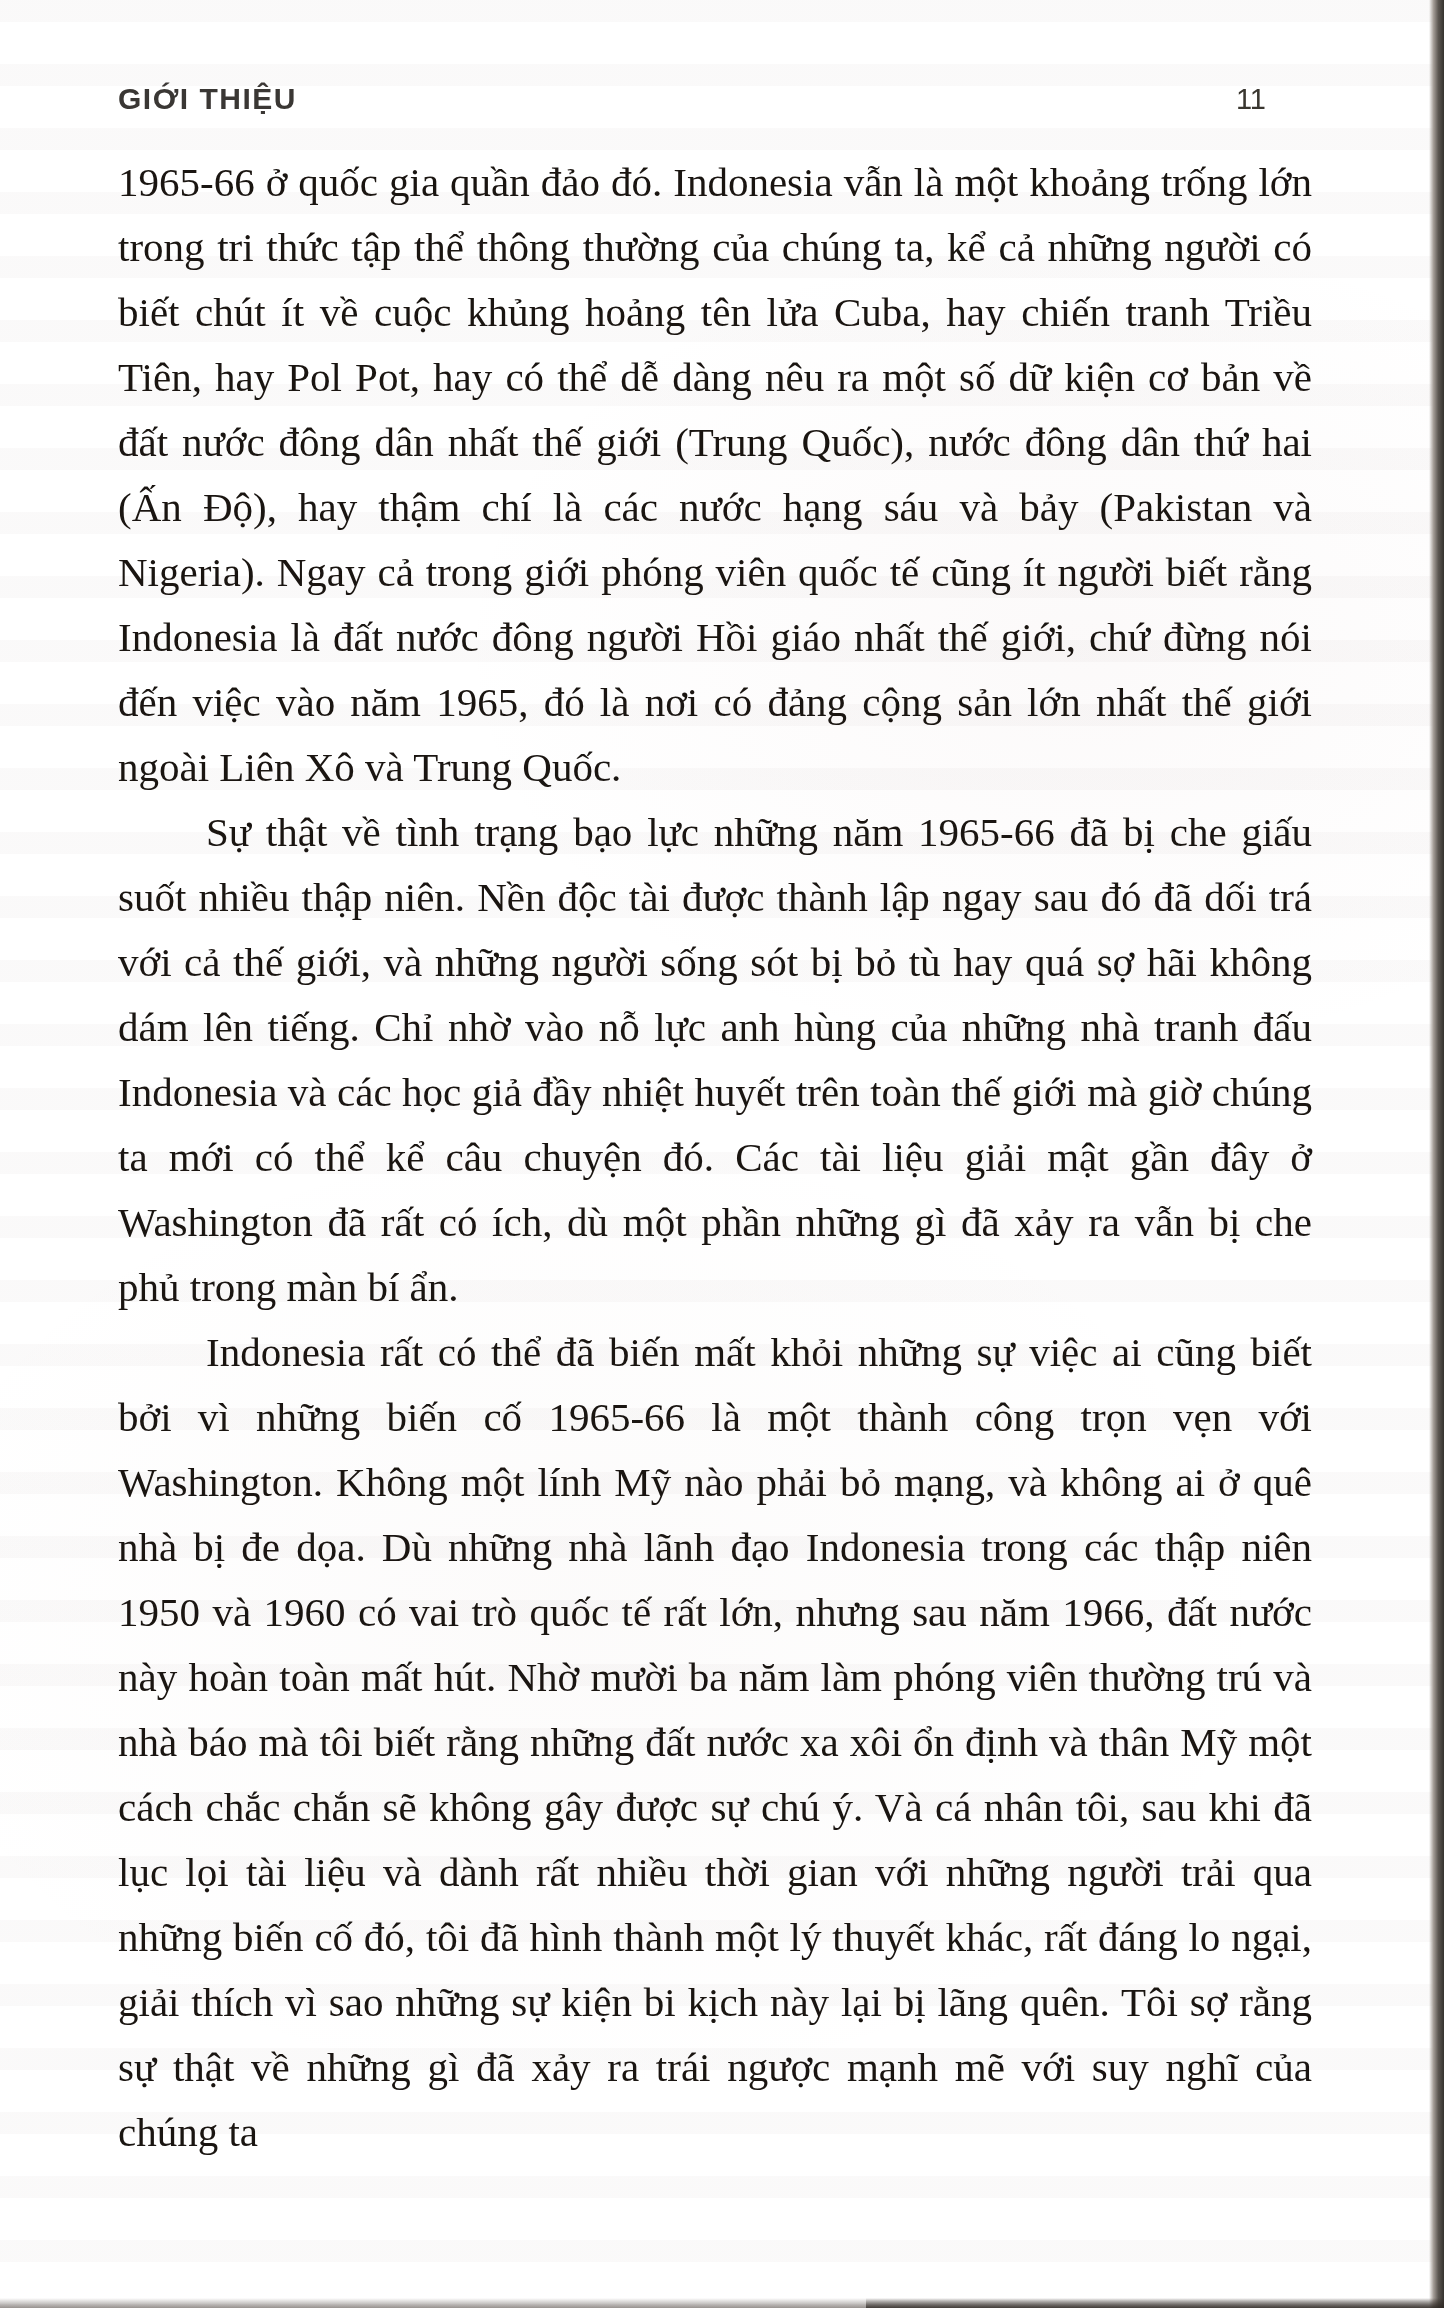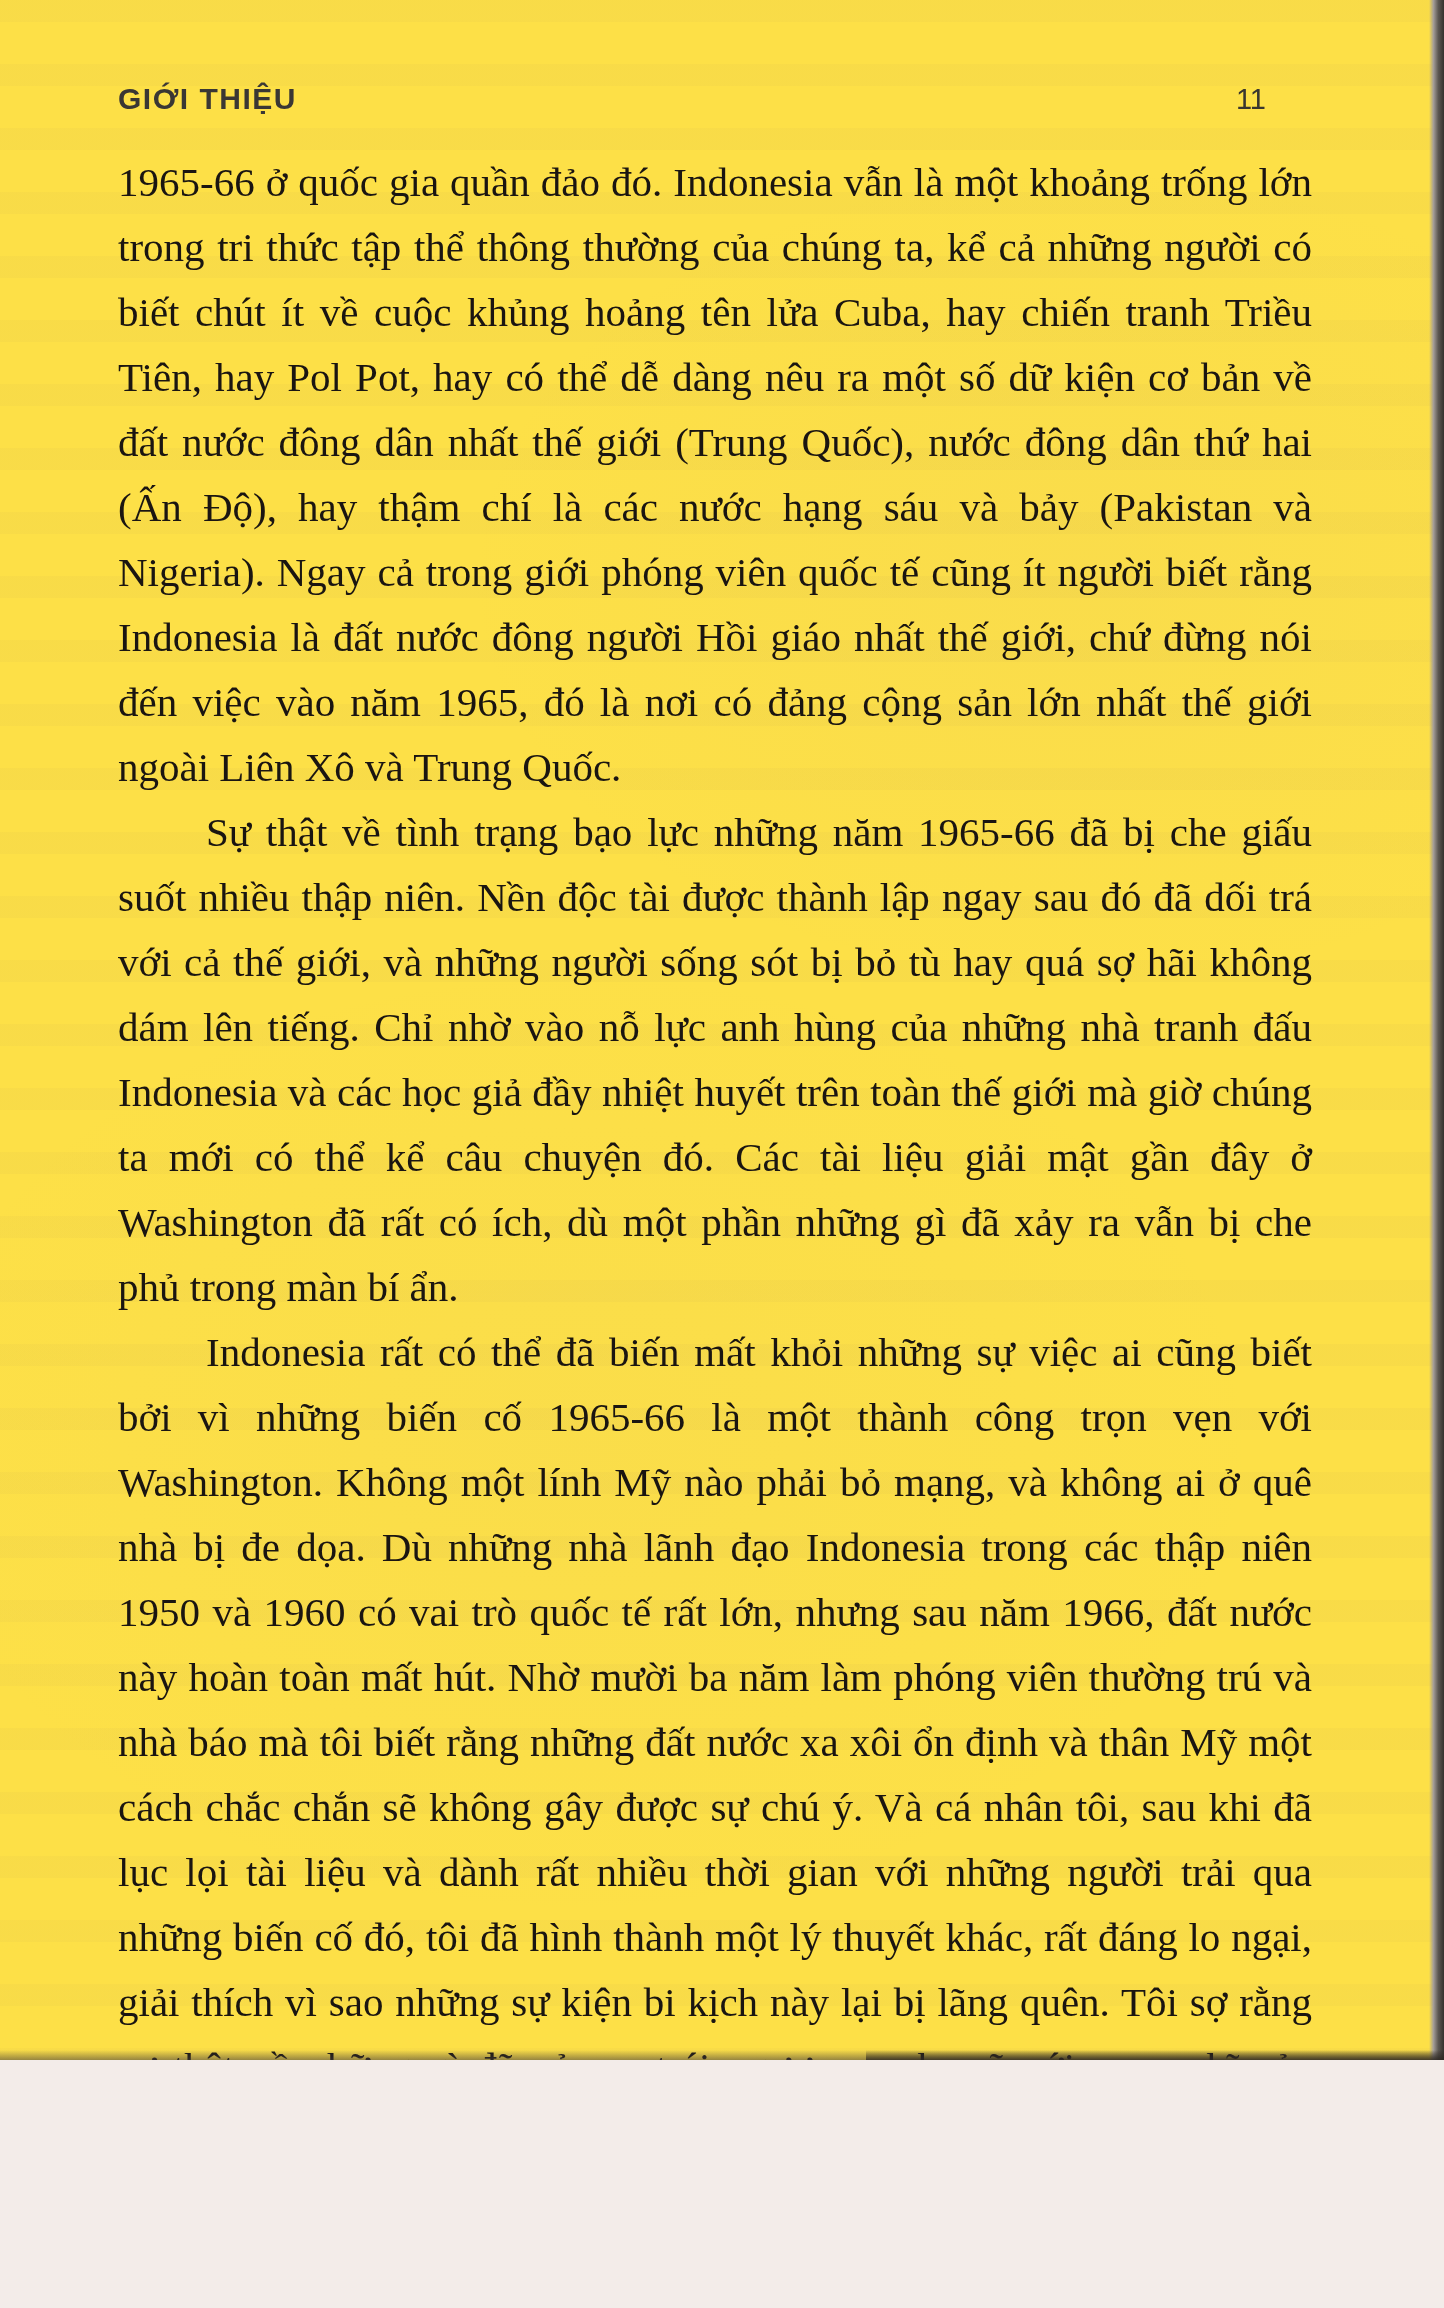--- a/index.html
+++ b/index.html
@@ -12,22 +12,22 @@
   }
 
   body {
     background: #f3ece9;
     font-family: "Liberation Serif", "DejaVu Serif", serif;
   }
 
   .page {
     position: relative;
     width: 1444px;
-    height: 2060px;
-    background: #fde047;
+    height: 2308px;
+    background: #ffffff;
     color: #17130f;
     padding: 82px 132px 0 118px;
     overflow: hidden;
   }
 
   
   .bleed {
     position: absolute;
     inset: 0;
     pointer-events: none;

